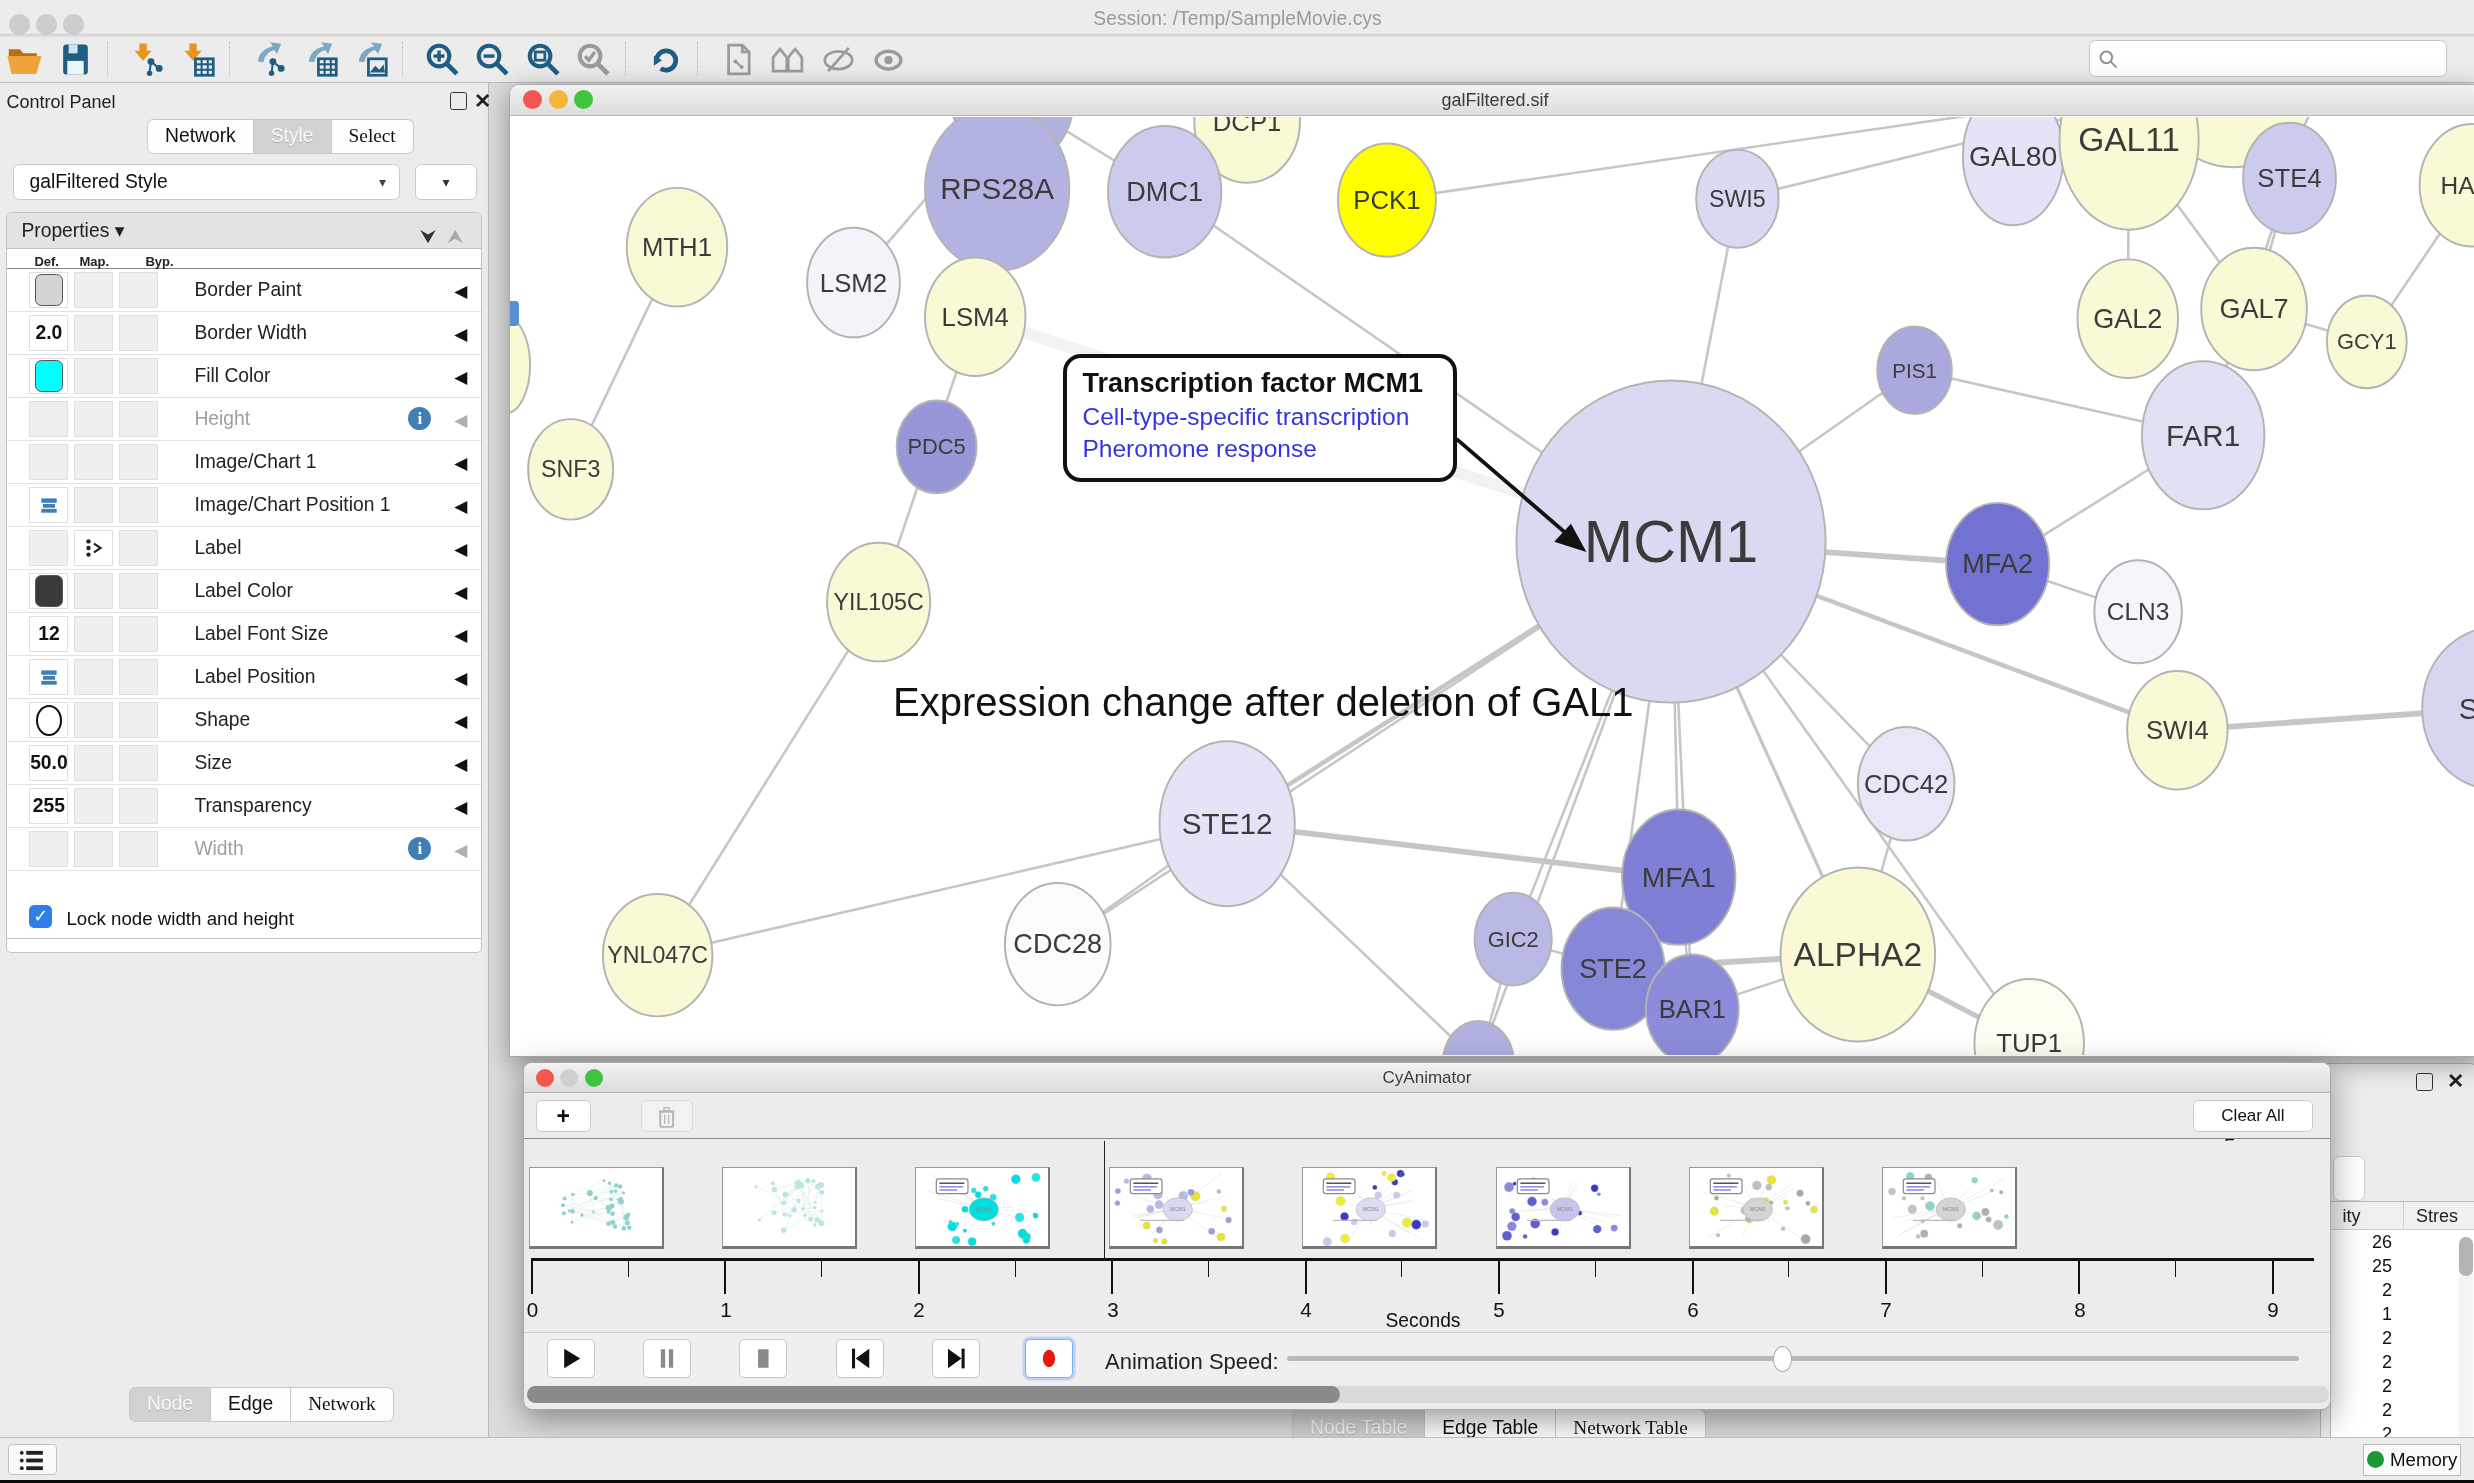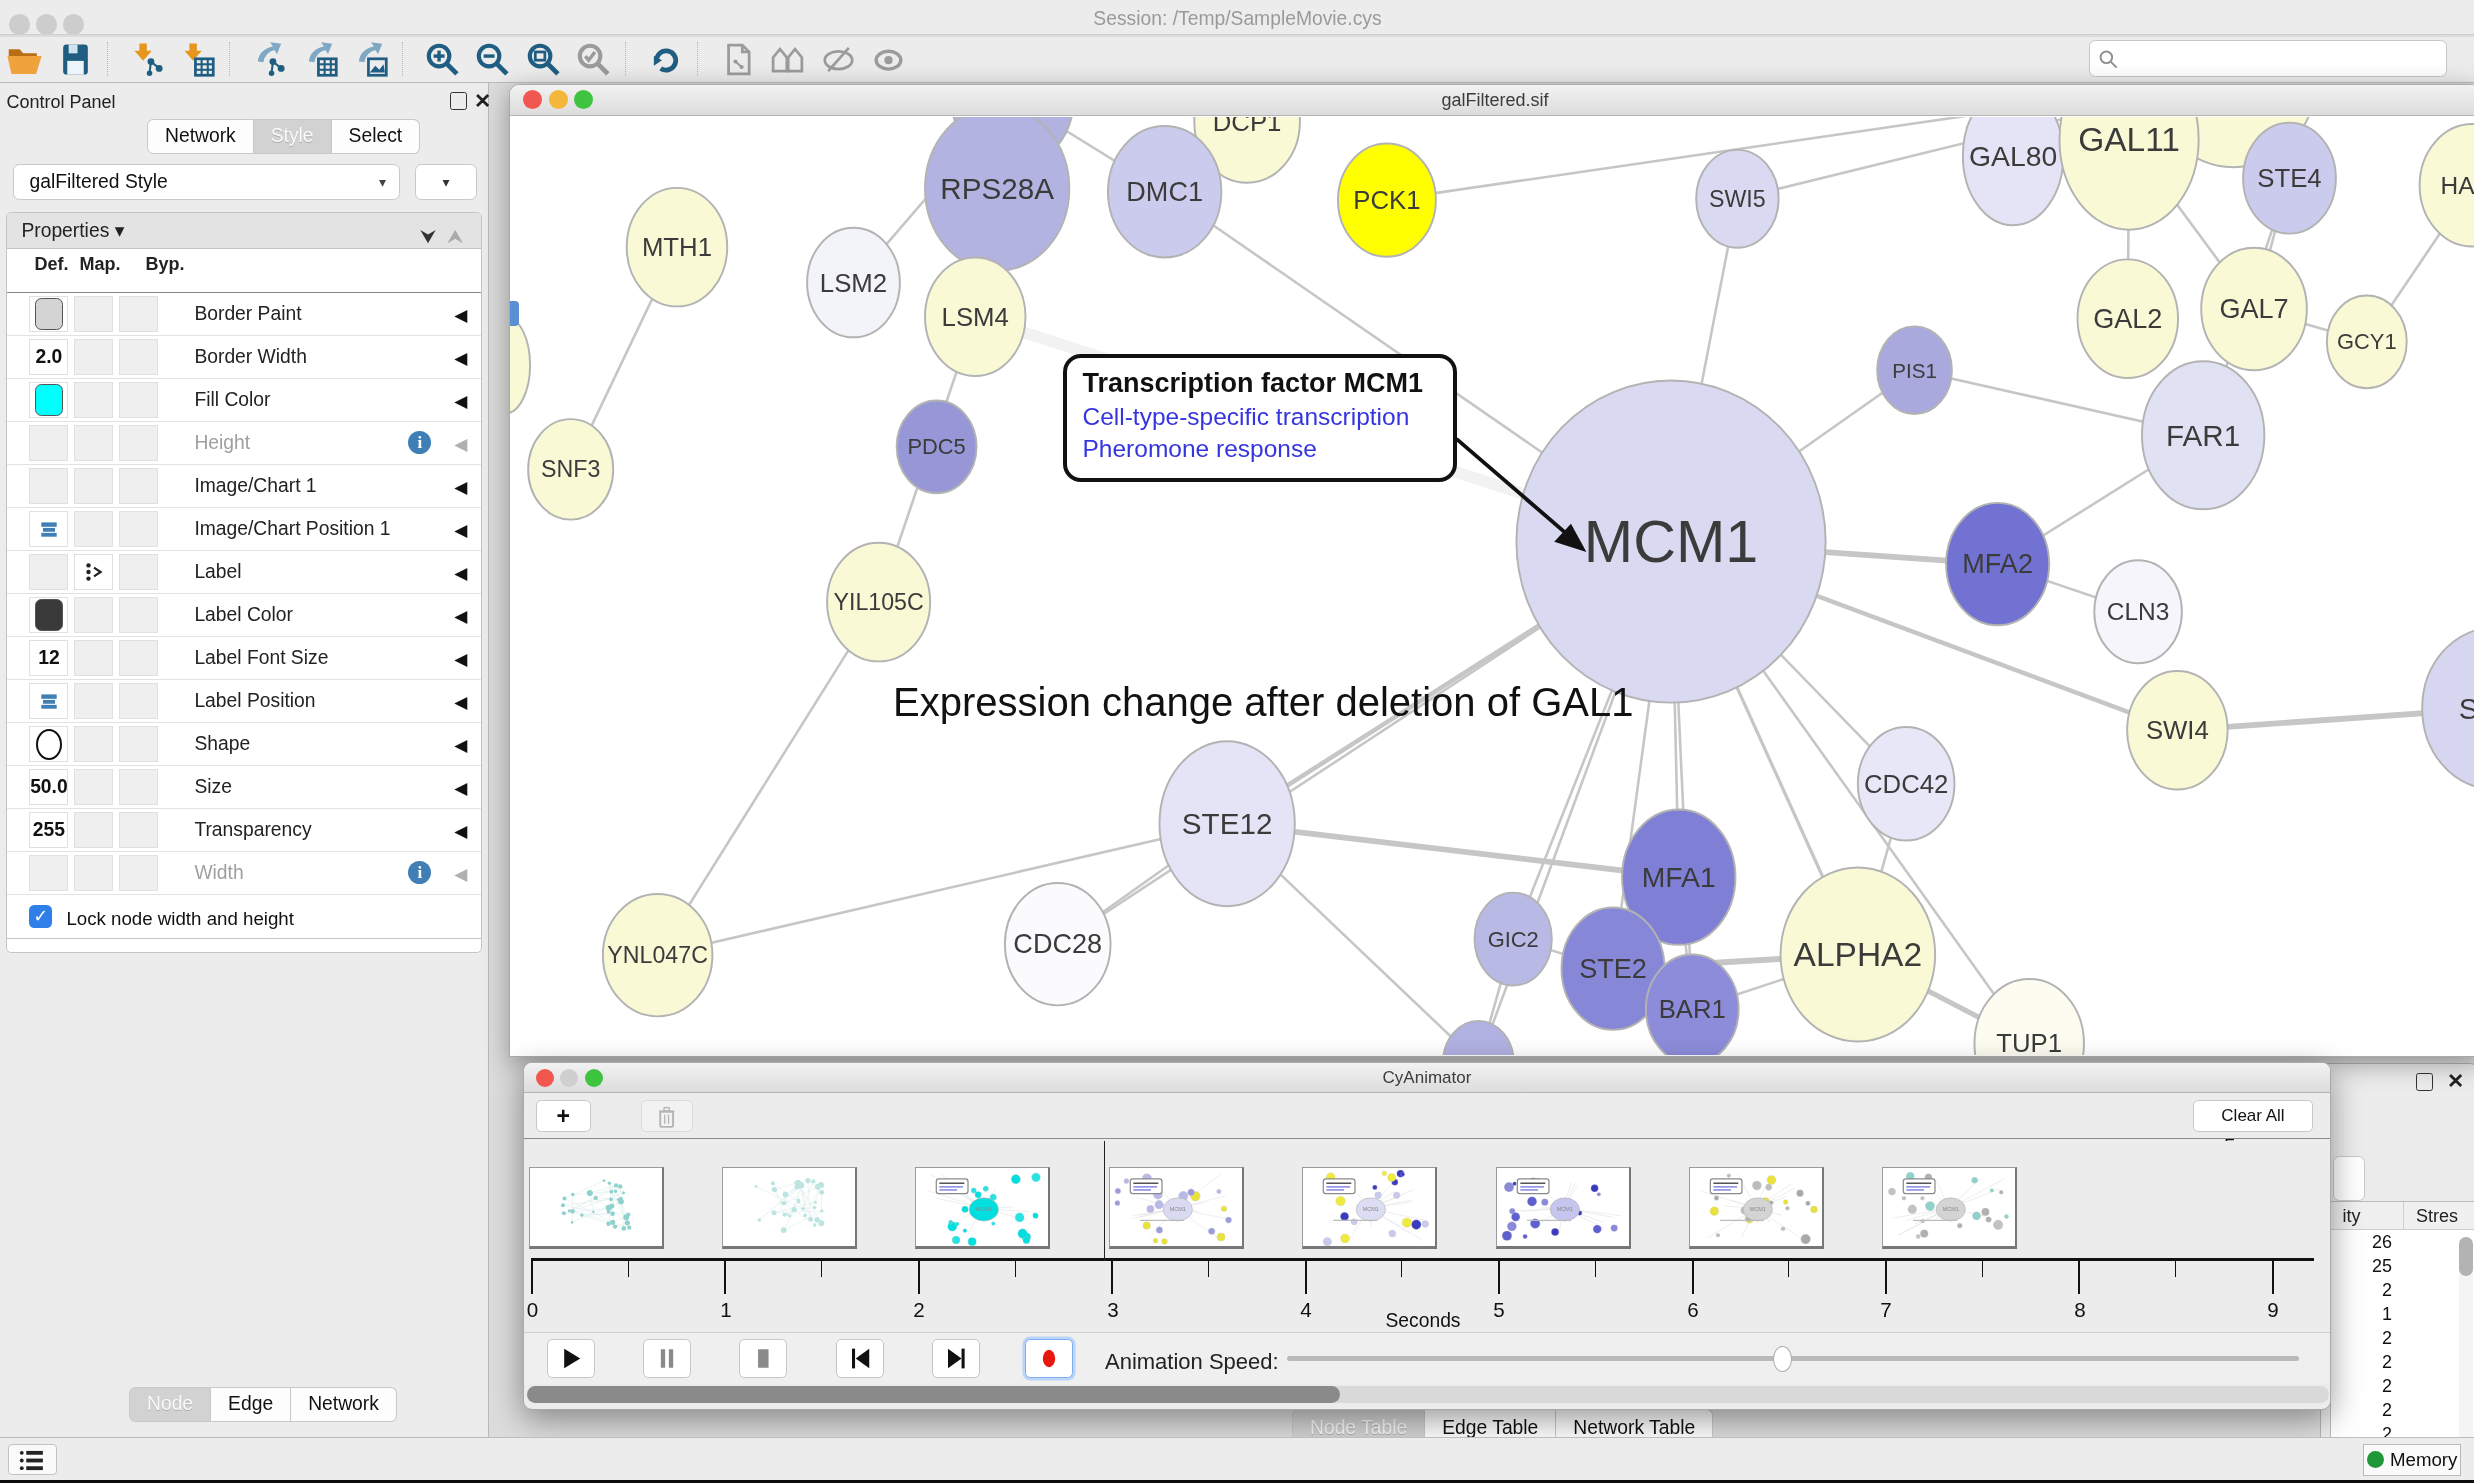--- a/index.html
+++ b/index.html
@@ -19,30 +19,30 @@
   .searchbox svg { position:absolute; left:7.7px; top:8.4px; width:20.6px; height:20.6px; }
 
   
   .cpanel { position:absolute; left:0; top:83px; width:489px; height:1360px; background:#ececec; border-right:1.3px solid #b9b9b9; }
   .cpanel-title { position:absolute; left:6.4px; top:9px; font-size:18px; color:#222; }
   .cp-float { position:absolute; top:9px; width:17px; height:18px; border:1.9px solid #333; border-radius:2.6px; }
   .cp-close { position:absolute; top:6.4px; font-size:20.6px; font-weight:bold; color:#222; }
   .seg { position:absolute; display:flex; }
   .seg .tab { height:35px; line-height:32px; padding:0 17px; background:#fdfdfd; border:1.3px solid #c9c9c9; border-left:none; font-size:19.3px; color:#111; cursor:pointer; }
   .seg .tab:first-child { border-left:1.3px solid #c9c9c9; border-radius:6.4px 0 0 6.4px; }
-  .seg .tab:last-child { border-radius:0 6.4px 6.4px 0; }
+  .seg .tab:last-child { border-radius:0 6.4px 6.4px 0;font-family:Liberation Serif, serif; }
   .seg .tab.active { background:#d2d2d2; color:#fafafa; text-shadow:0 0.6px 0.6px #aaa; }
   .combo { position:absolute; left:13px; top:81px; width:387px; height:36px; background:#fff; border:1.3px solid #c9c9c9; border-radius:6.4px; font-size:19.3px; color:#111; line-height:34px; padding-left:15.5px; cursor:pointer; }
   .combo .arr { position:absolute; right:13px; top:0; color:#444; font-size:14px; }
   .combo-side { position:absolute; left:415px; top:81px; width:62px; height:36px; background:#fff; border:1.3px solid #c9c9c9; border-radius:6.4px; text-align:center; line-height:34px; font-size:14px; color:#333; cursor:pointer; }
   .props { position:absolute; left:6.4px; top:129px; width:476px; height:741px; background:#fff; border:1.3px solid #c4c4c4; border-radius:5.2px; overflow:hidden; }
   .props-head { height:36px; background:#e3e3e3; border-bottom:1.3px solid #c4c4c4; font-size:19.3px; color:#222; line-height:35px; padding-left:14px; }
   .props-head .chev { position:absolute; right:45px; top:6.4px; font-size:19.3px; color:#333; cursor:pointer; }
   .props-head .chev2 { position:absolute; right:18px; top:6.4px; font-size:19.3px; color:#aaa; cursor:pointer; }
-  .props-cols { height:44px; font-size:18px; font-weight:bold; color:#222; border-bottom:1.9px solid #888; position:relative; }
+  .props-cols { height:20px; font-size:13px; font-weight:bold; color:#222; border-bottom:1.9px solid #888; position:relative; }
   .props-cols span { position:absolute; top:5.2px; }
   .prow { position:relative; height:43px; border-bottom:1.3px solid #e2e2e2; background:#fff; }
   .pcell { position:absolute; top:3.2px; width:39px; height:36px; background:#efefef; border:0.6px solid #e0e0e0; }
   .pcell.def-filled { background:#fff; display:flex; align-items:center; justify-content:center; }
   .pswatch { width:28px; height:32px; border:1.3px solid #555; border-radius:6.4px; }
   .pnum { font-size:19.3px; font-weight:bold; color:#111; }
   .pshape { width:26px; height:31px; border:2.6px solid #111; border-radius:50%; background:#fff; }
   .plabel { position:absolute; left:187px; top:10.3px; font-size:19.3px; color:#222; }
   .plabel.dis { color:#9f9f9f; }
   .parrow { position:absolute; right:14px; top:11.6px; font-size:17px; color:#111; }

